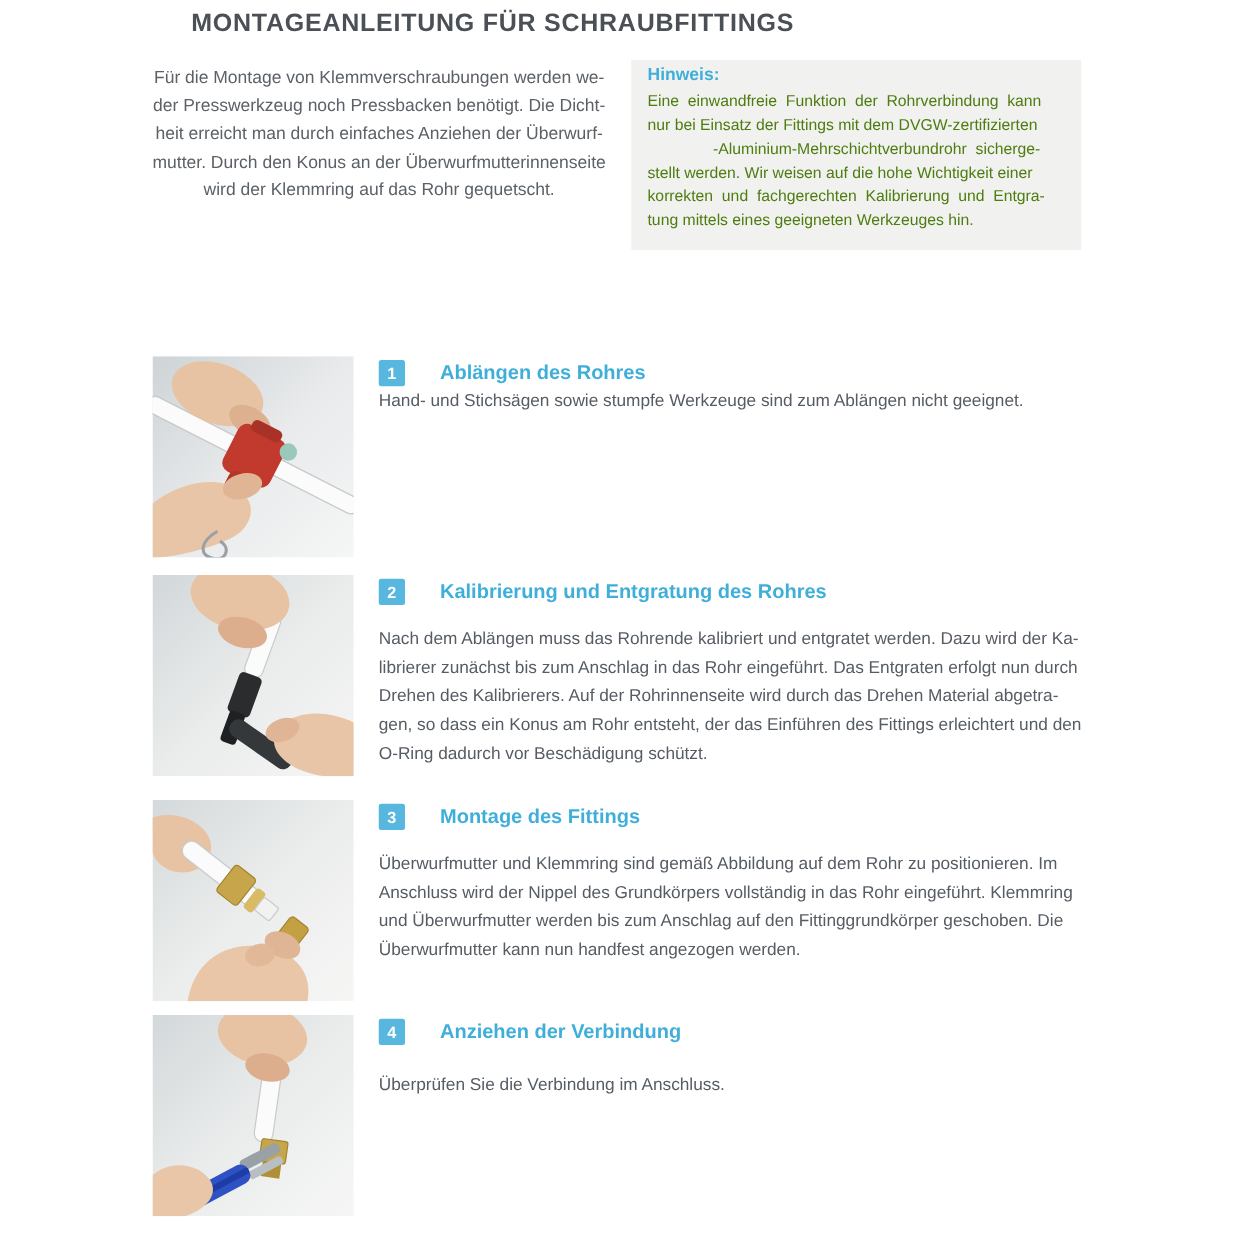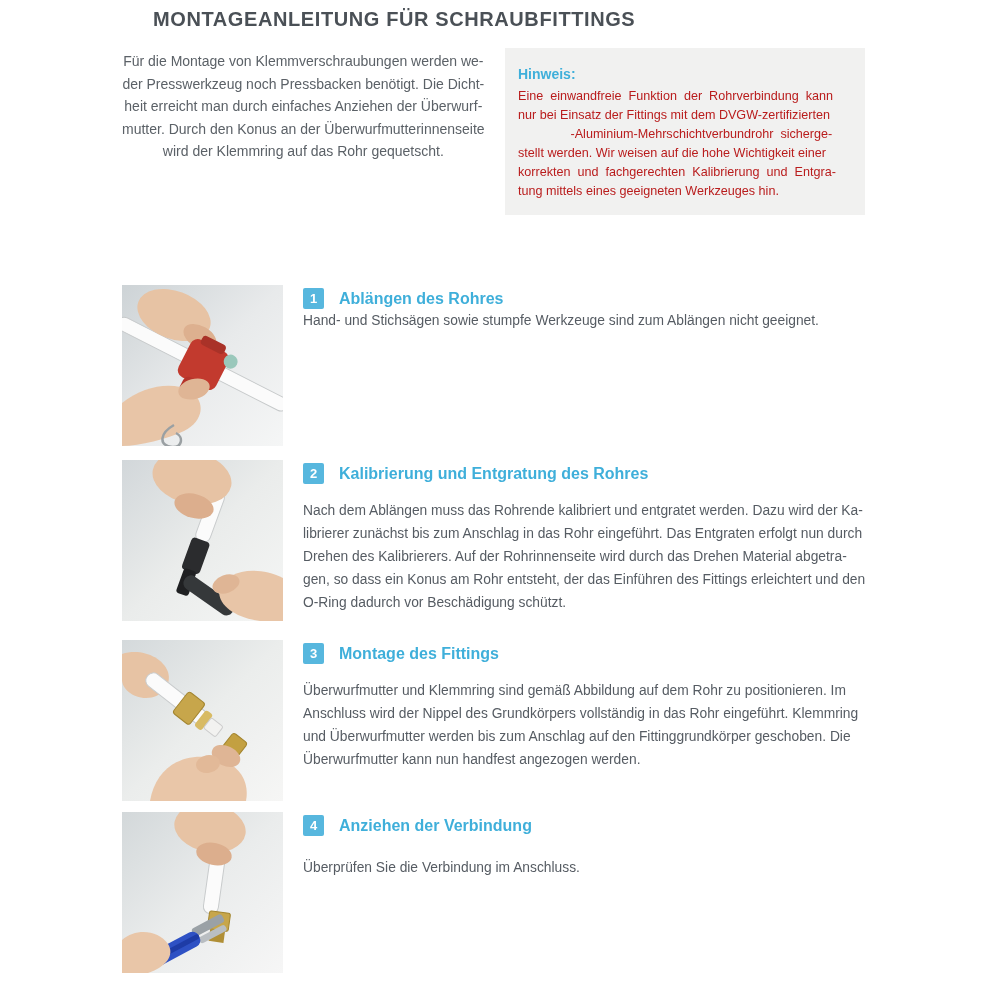--- a/index.html
+++ b/index.html
@@ -11,36 +11,36 @@
   .page-title{
     position:absolute;left:153px;top:8px;
     font-size:20px;font-weight:bold;color:#4a5056;letter-spacing:0.6px;
   }
   .intro{
     position:absolute;left:122px;top:50px;
     font-size:14px;line-height:22.5px;color:#5b6167;white-space:pre;text-align:center;
   }
   .note-box{
     position:absolute;left:505px;top:48px;width:334px;
-    background:#f1f1f0;padding:18px 13px 14px 13px;
+    background:#f1f1f0;padding:3px 13px 14px 13px;
   }
   .note-heading{font-size:14px;font-weight:bold;color:#3fafda;margin-bottom:5px;}
-  .note-body{font-size:12.6px;line-height:19px;color:#b91c1c;white-space:pre;}
+  .note-body{font-size:12.6px;line-height:19px;color:#4d7c0f;white-space:pre;}
   .step{position:absolute;left:122px;width:766px;}
   #step-1{top:285px;} #step-2{top:460px;} #step-3{top:640px;} #step-4{top:812px;}
   .photo{position:absolute;left:0;top:0;width:161px;height:161px;}
   .photo svg{display:block;}
   .step-text{margin-left:181px;padding-top:3px;}
   .step-head{display:flex;align-items:center;}
   .badge{
     width:21px;height:21px;background:#57b7de;border-radius:2px;
     color:#ffffff;font-size:13px;font-weight:bold;
     display:flex;align-items:center;justify-content:center;flex:0 0 auto;
   }
-  .step-title{margin-left:15px;font-size:16px;font-weight:bold;color:#3fafda;}
+  .step-title{margin-left:28px;font-size:16px;font-weight:bold;color:#3fafda;}
   .step-body{
     margin-top:15px;font-size:13.8px;line-height:23px;color:#565c63;white-space:pre;
   }
   .para2{margin-top:0;}
   .para2-wide{margin-top:20px;}
 </style>
 </head>
 <body>
 
 <div class="page-title">MONTAGEANLEITUNG FÜR SCHRAUBFITTINGS</div>

